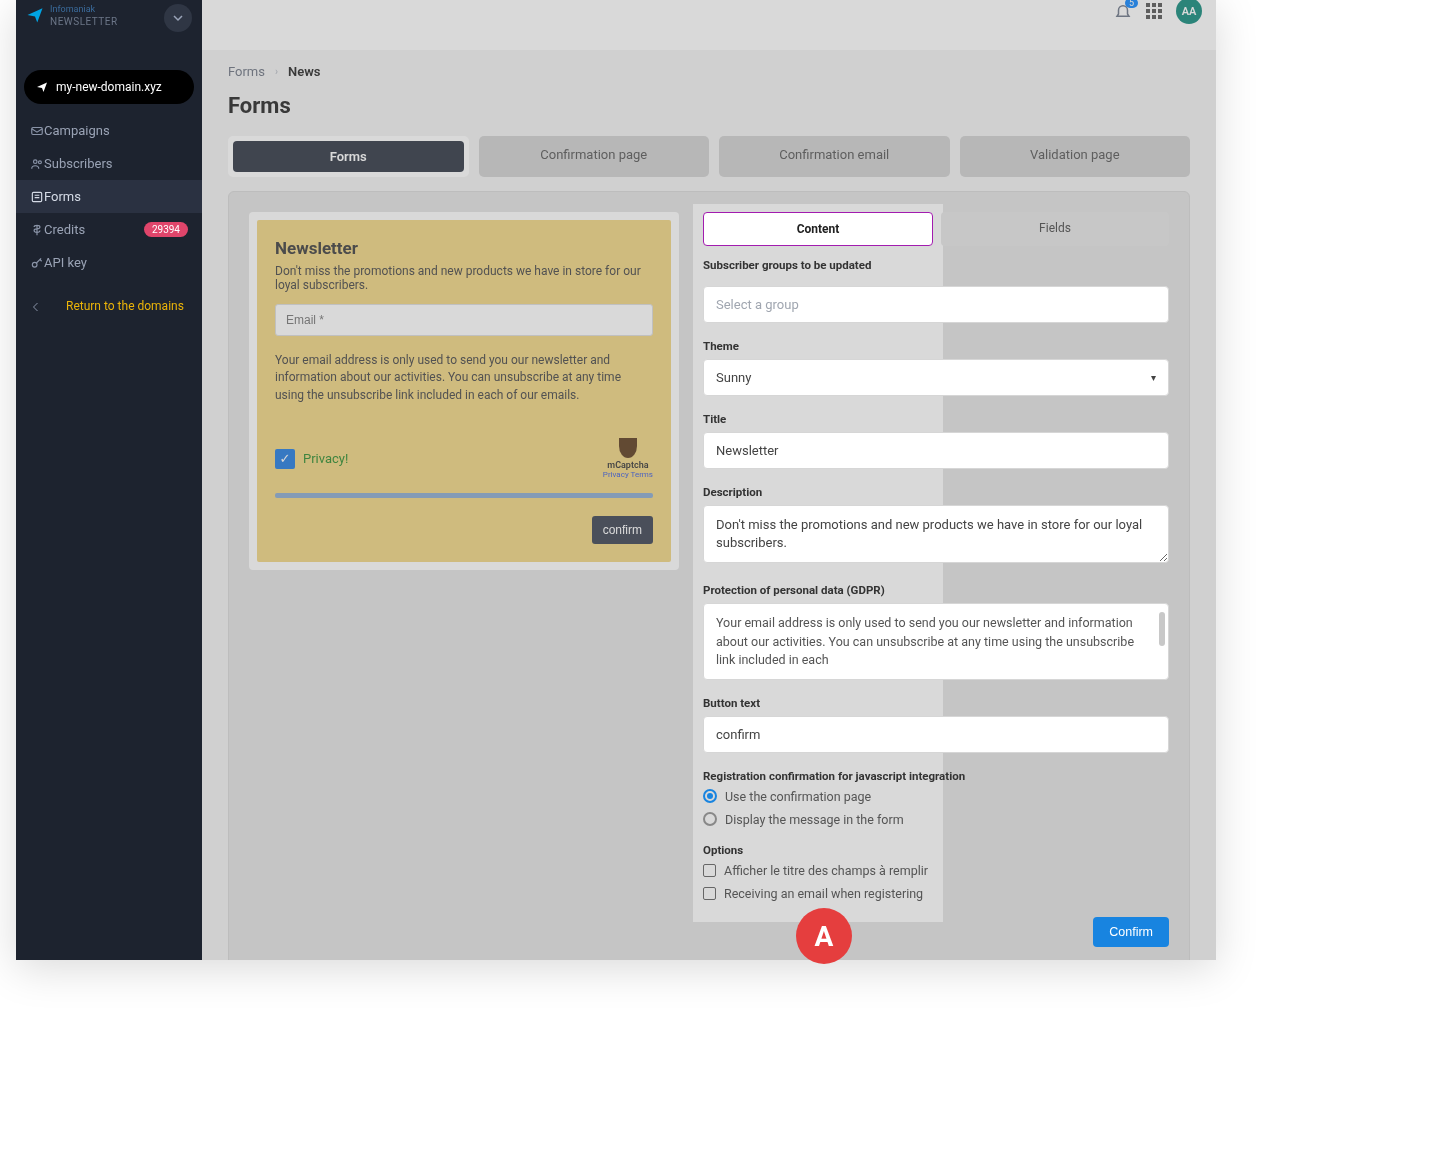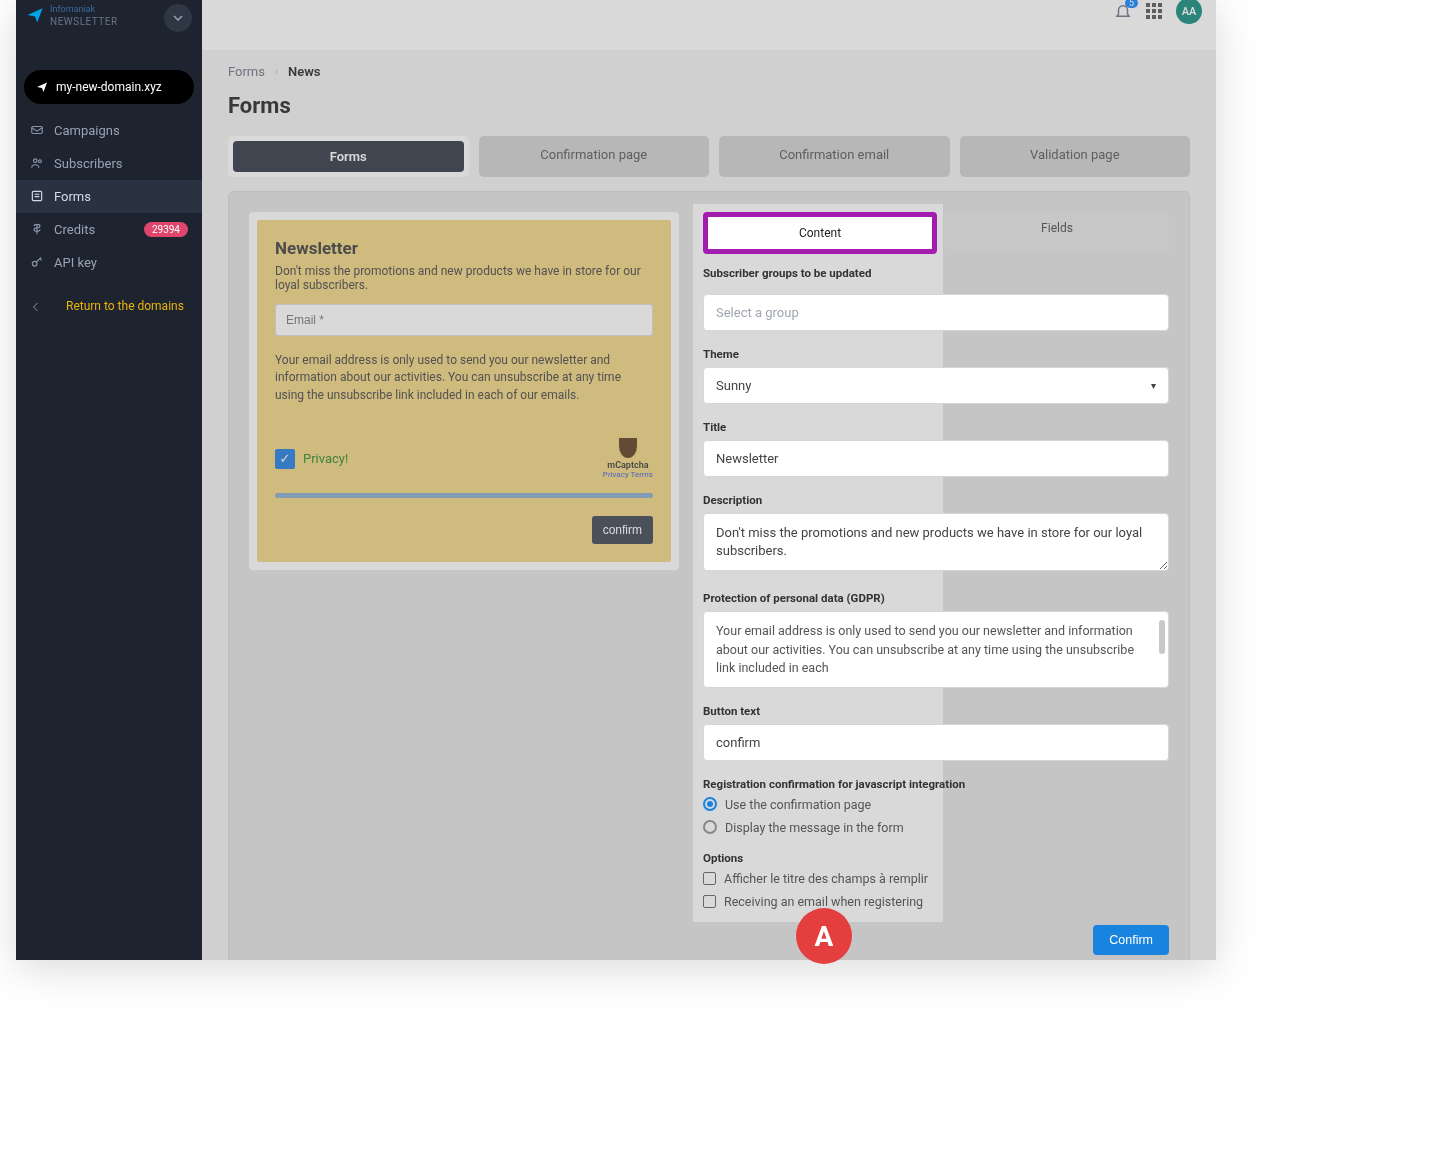--- a/index.html
+++ b/index.html
@@ -21,21 +21,21 @@
 .apps-grid { width:16px; height:16px; display:grid; grid-template-columns:repeat(3,1fr); grid-template-rows:repeat(3,1fr); gap:2px; }
 .apps-grid span { background:#555; }
 .avatar { width:26px; height:26px; border-radius:50%; background:#0e8a7b; color:#fff; font-size:11px; font-weight:600; display:flex; align-items:center; justify-content:center; }
 
 
 .scrim { position:absolute; top:0; left:186px; right:0; bottom:0; background:rgba(120,120,120,0.28); pointer-events:none; }
 
 
 .sidebar { position:absolute; top:50px; left:0; width:186px; bottom:0; background:#1d232f; color:#a6b0c3; font-size:13px; }
 .sidebar .domain-pill { background:#000; color:#fff; border-radius:18px; margin:20px 8px 10px; padding:10px 12px; display:flex; align-items:center; gap:8px; font-size:12px; }
-.sidebar .nav-item { display:flex; gap:10px; padding:9px 14px; cursor:pointer; color:#9aa3b5; }
+.sidebar .nav-item { display:flex; align-items:center; gap:0; padding:9px 14px; cursor:pointer; color:#9aa3b5; }
 .sidebar .nav-item.active { background:#2a3141; color:#d5dbe6; }
 .sidebar .nav-item .nav-icon { width:14px; height:14px; flex:0 0 14px; }
 .sidebar .credits-badge { margin-left:auto; background:#e0456b; color:#fff; font-size:10px; padding:2px 8px; border-radius:10px; }
 .sidebar .return { display:flex; align-items:flex-end; gap:24px; padding:12px 14px; color:#eab308; font-size:12px; margin-top:8px; }
 
 
 .main { position:absolute; top:50px; left:186px; right:0; bottom:0; background:#f3f3f3; padding:14px 26px 20px; overflow:auto; }
 .breadcrumbs { font-size:13px; color:#6b7280; margin-bottom:14px; display:flex; align-items:center; gap:10px; }
 .breadcrumbs .crumb-sep { color:#b0b6c0; font-size:10px; }
 .breadcrumbs .crumb-active { color:#222; font-weight:600; }
@@ -72,21 +72,21 @@
 .preview .divider-bar { height:5px; background:#8aa9cf; border-radius:2px; margin-bottom:18px; }
 .preview .confirm-row { display:flex; justify-content:flex-end; }
 .preview .confirm-btn { background:#3a4150; color:#fff; border:none; padding:7px 11px; font-size:12px; border-radius:3px; cursor:pointer; }
 
 
 .settings-outer { flex:1; position:relative; }
 .settings-highlight { position:absolute; top:-8px; left:-10px; width:250px; height:718px; background:#fff; z-index:0; }
 .settings-inner { position:relative; z-index:1; }
 .settings-tabs { display:flex; gap:8px; margin-bottom:12px; }
 .settings-tabs .st-tab { flex:1; text-align:center; padding:9px 0; font-size:12px; border-radius:4px; cursor:pointer; }
-.settings-tabs .st-tab.active { background:#fff; color:#222; border:5px solid #a21caf; font-weight:400; }
+.settings-tabs .st-tab.active { background:#fff; color:#222; border:1px solid #a21caf; font-weight:700; }
 .settings-tabs .st-tab.inactive { background:#c7c7c7; color:#555; }
 
 .form-group { margin-bottom:16px; }
 .form-sublabel { font-size:11.5px; font-weight:700; color:#333; margin-bottom:6px; display:block; }
 .select-box, .text-input, .textarea-input {
   width:100%; background:#fff; border:1px solid #d6d6d6; border-radius:4px;
   padding:10px 12px; font-size:13px; color:#444; font-family:inherit;
 }
 .select-box { display:flex; justify-content:space-between; align-items:center; cursor:pointer; }
 .select-placeholder { color:#a0a6b0; }

